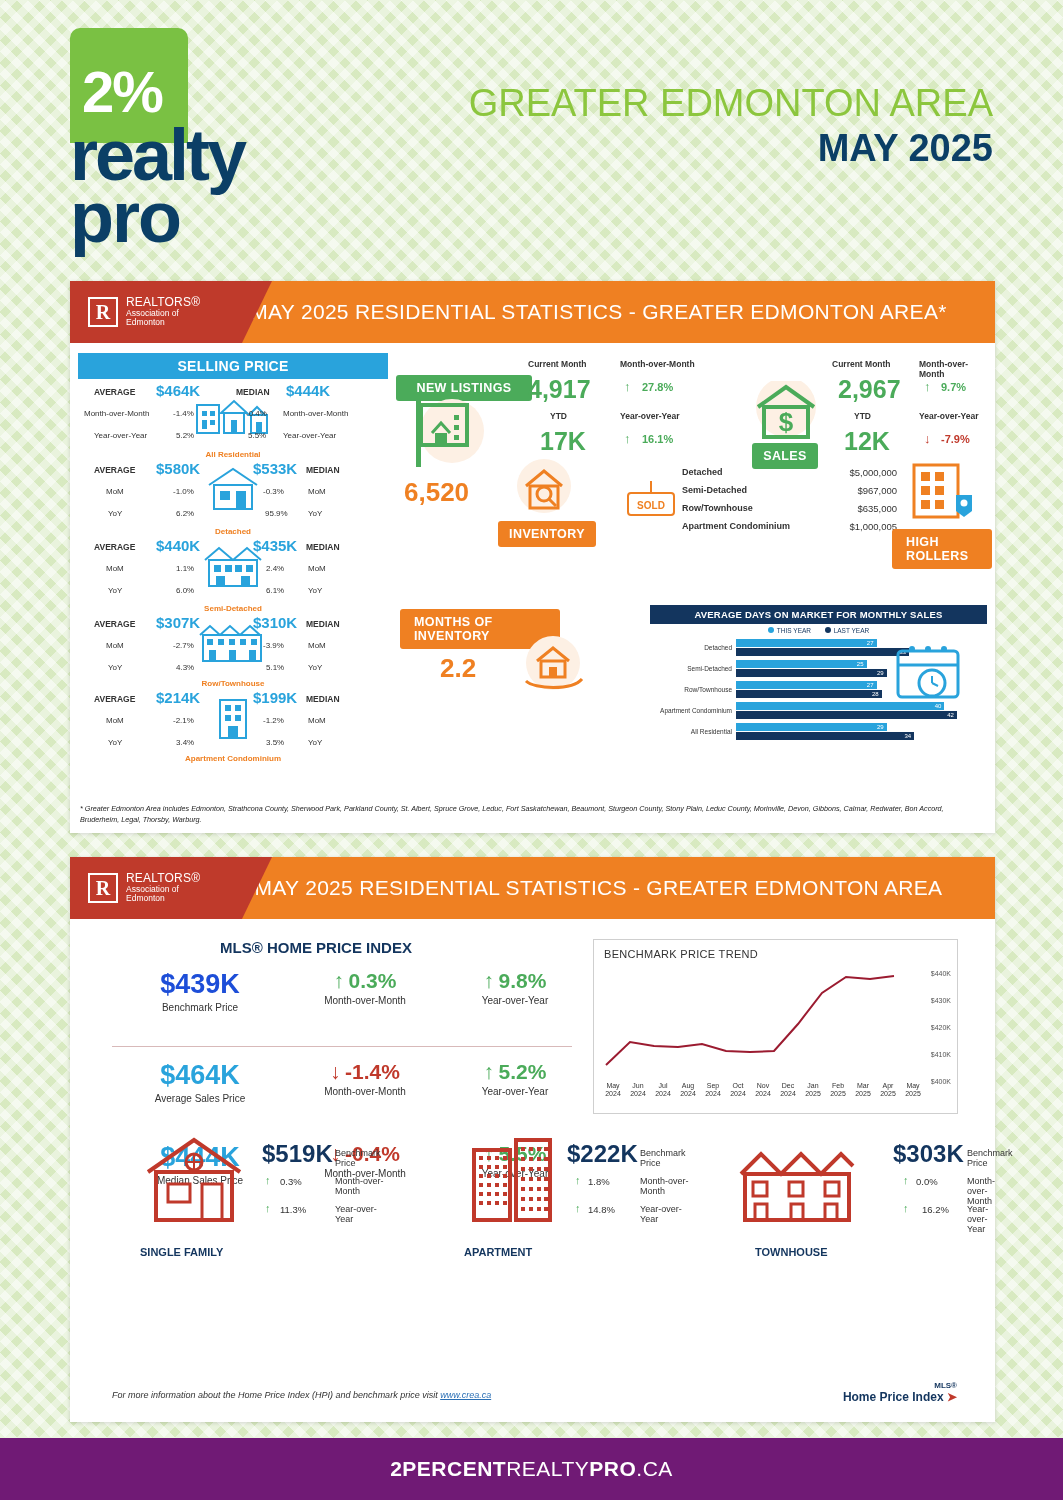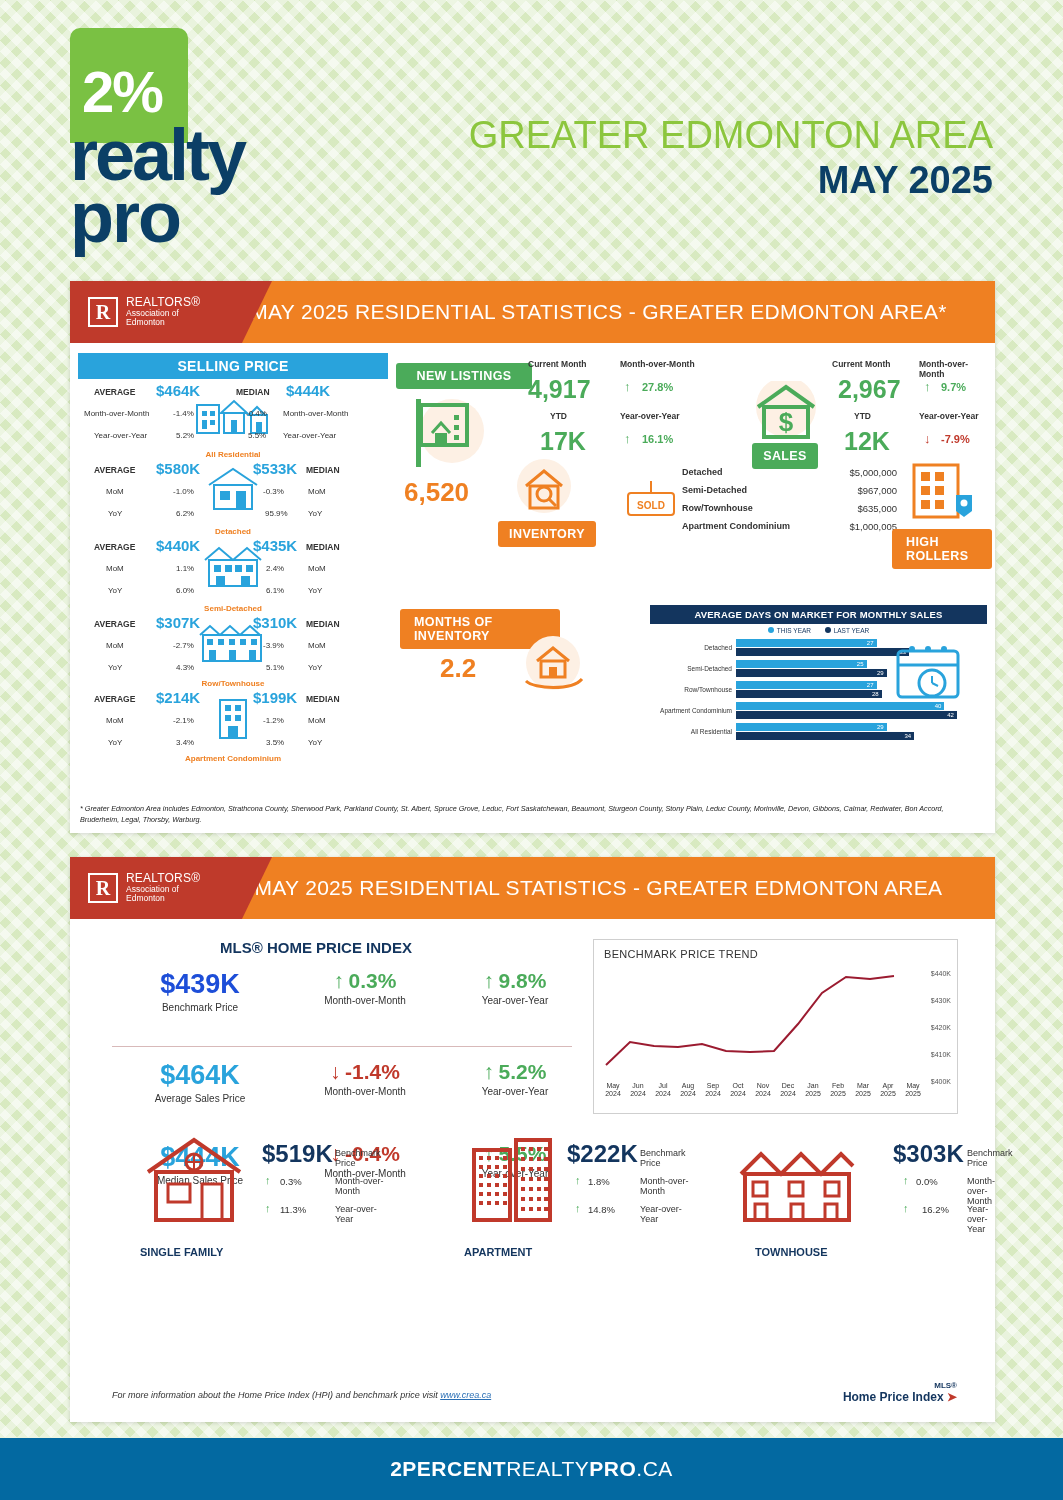--- a/index.html
+++ b/index.html
@@ -35,21 +35,21 @@
   }
   .logo-pro {
     position: absolute; left: 0; top: 160px; color: #0b3f66;
     font-size: 72px; font-weight: bold; letter-spacing: -2px; line-height: 0.82;
   }
   .title-block { position: absolute; right: 70px; top: 80px; text-align: right; width: 640px; }
   .title-main {
     color: #0b3f66; font-size: 62px; font-weight: bold; letter-spacing: 0px; line-height: 1;
   }
   .title-sub {
-    color: #8cc63e; font-size: 38px; letter-spacing: 0px; line-height: 1.25; font-weight: 400; margin-top: 32px;
+    color: #8cc63e; font-size: 38px; letter-spacing: 0px; line-height: 1.25; font-weight: 400;
   }
   .title-date { color: #0b3f66; font-size: 38px; font-weight: bold; line-height: 1.1; }
 
   
   .panel {
     position: absolute; background: #fff; box-shadow: 0 1px 4px rgba(0,0,0,0.15);
   }
   #panel1 { left: 70px; top: 281px; width: 925px; height: 552px; }
   #panel2 { left: 70px; top: 857px; width: 925px; height: 565px; }
 
@@ -179,21 +179,21 @@
     position: absolute; left: 42px; bottom: 22px; font-size: 9px; font-style: italic; color: #333;
   }
   .p2foot a { color: #2a6fb5; }
   .mls-badge { position: absolute; right: 38px; bottom: 18px; text-align: right; }
   .mls-badge .m1 { font-size: 8px; color: #13355e; font-weight: bold; }
   .mls-badge .m2 { font-size: 12px; color: #13355e; font-weight: bold; }
 
   
   .footer {
     position: absolute; left: 0; bottom: 0; width: 1063px; height: 62px;
-    background: #0369a1; display: flex; align-items: center; justify-content: center;
+    background: #701a75; display: flex; align-items: center; justify-content: center;
   }
   .footer-text { color: #fff; font-size: 21px; font-weight: bold; letter-spacing: .5px; }
   .footer-text .thin { font-weight: 300; }
 </style>
 </head>
 <body>
 
 <div class="page">
 
   <div class="header">
@@ -360,21 +360,21 @@
         <div class="num" style="left:185px;top:30px">-1.2%</div>
         <div class="num" style="left:230px;top:30px">MoM</div>
         <div class="num" style="left:188px;top:52px">3.5%</div>
         <div class="num" style="left:230px;top:52px">YoY</div>
         <div class="sp-caption">Apartment Condominium</div>
       </div>
     </div>
 
     <div class="rt">
 
-      <div class="pill green" style="position:absolute;left:4px;top:10px;width:136px">NEW  LISTINGS</div>
+      <div class="pill green" style="position:absolute;left:4px;top:22px;width:136px">NEW  LISTINGS</div>
       <div style="position:absolute;left:16px;top:40px">
         <svg class="ico" width="78" height="80" viewBox="0 0 78 80">
           <circle cx="44" cy="38" r="32" fill="#fdf0e4"></circle>
           <rect x="8" y="6" width="5" height="68" fill="#4bab5a"></rect>
           <rect x="13" y="12" width="46" height="40" fill="none" stroke="#4bab5a" stroke-width="4"></rect>
           <path d="M24 40 L33 30 L42 40" fill="none" stroke="#4bab5a" stroke-width="3"></path>
           <rect x="27" y="40" width="12" height="10" fill="#4bab5a"></rect>
           <rect x="46" y="22" width="5" height="5" fill="#4bab5a"></rect>
           <rect x="46" y="32" width="5" height="5" fill="#4bab5a"></rect>
           <rect x="46" y="42" width="5" height="5" fill="#4bab5a"></rect>

